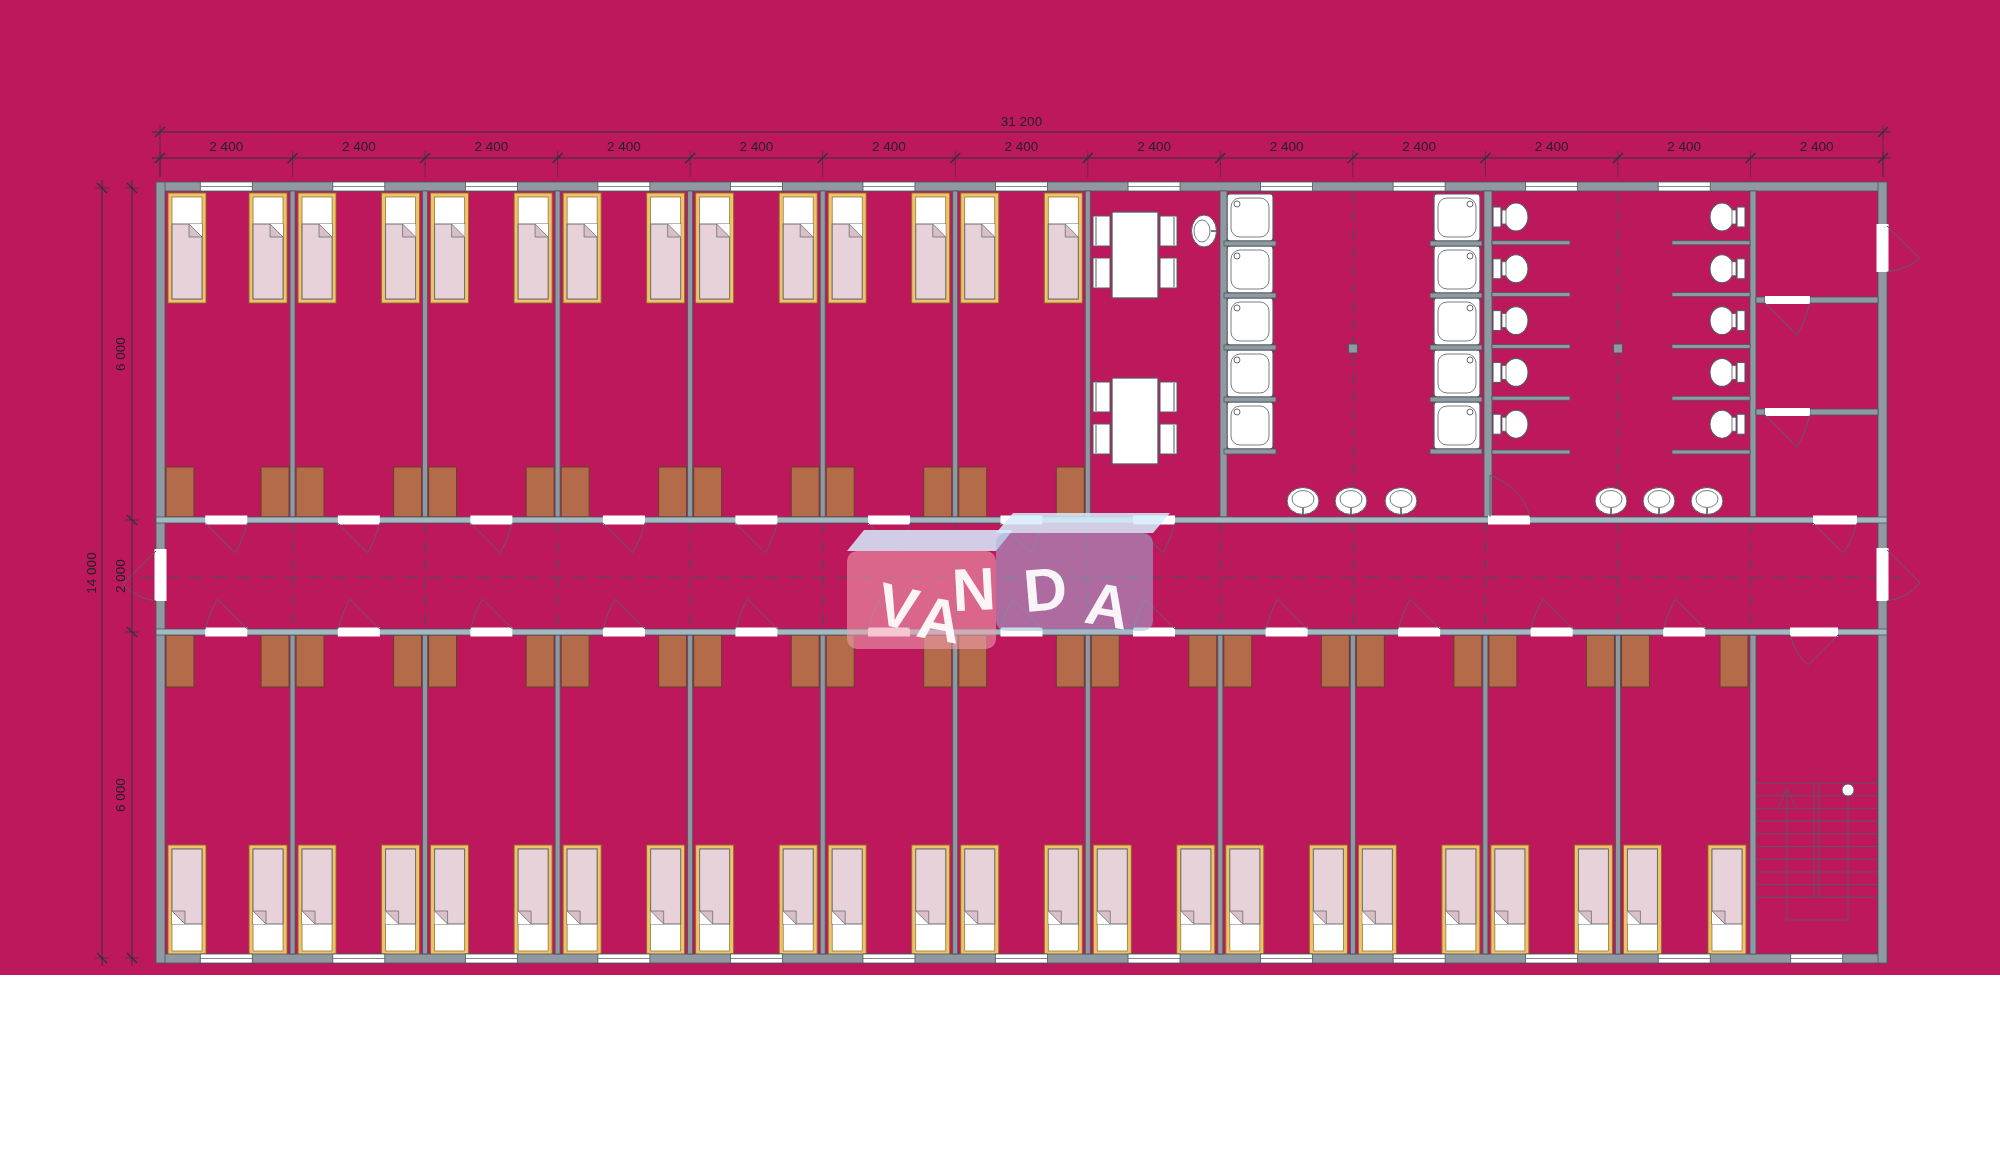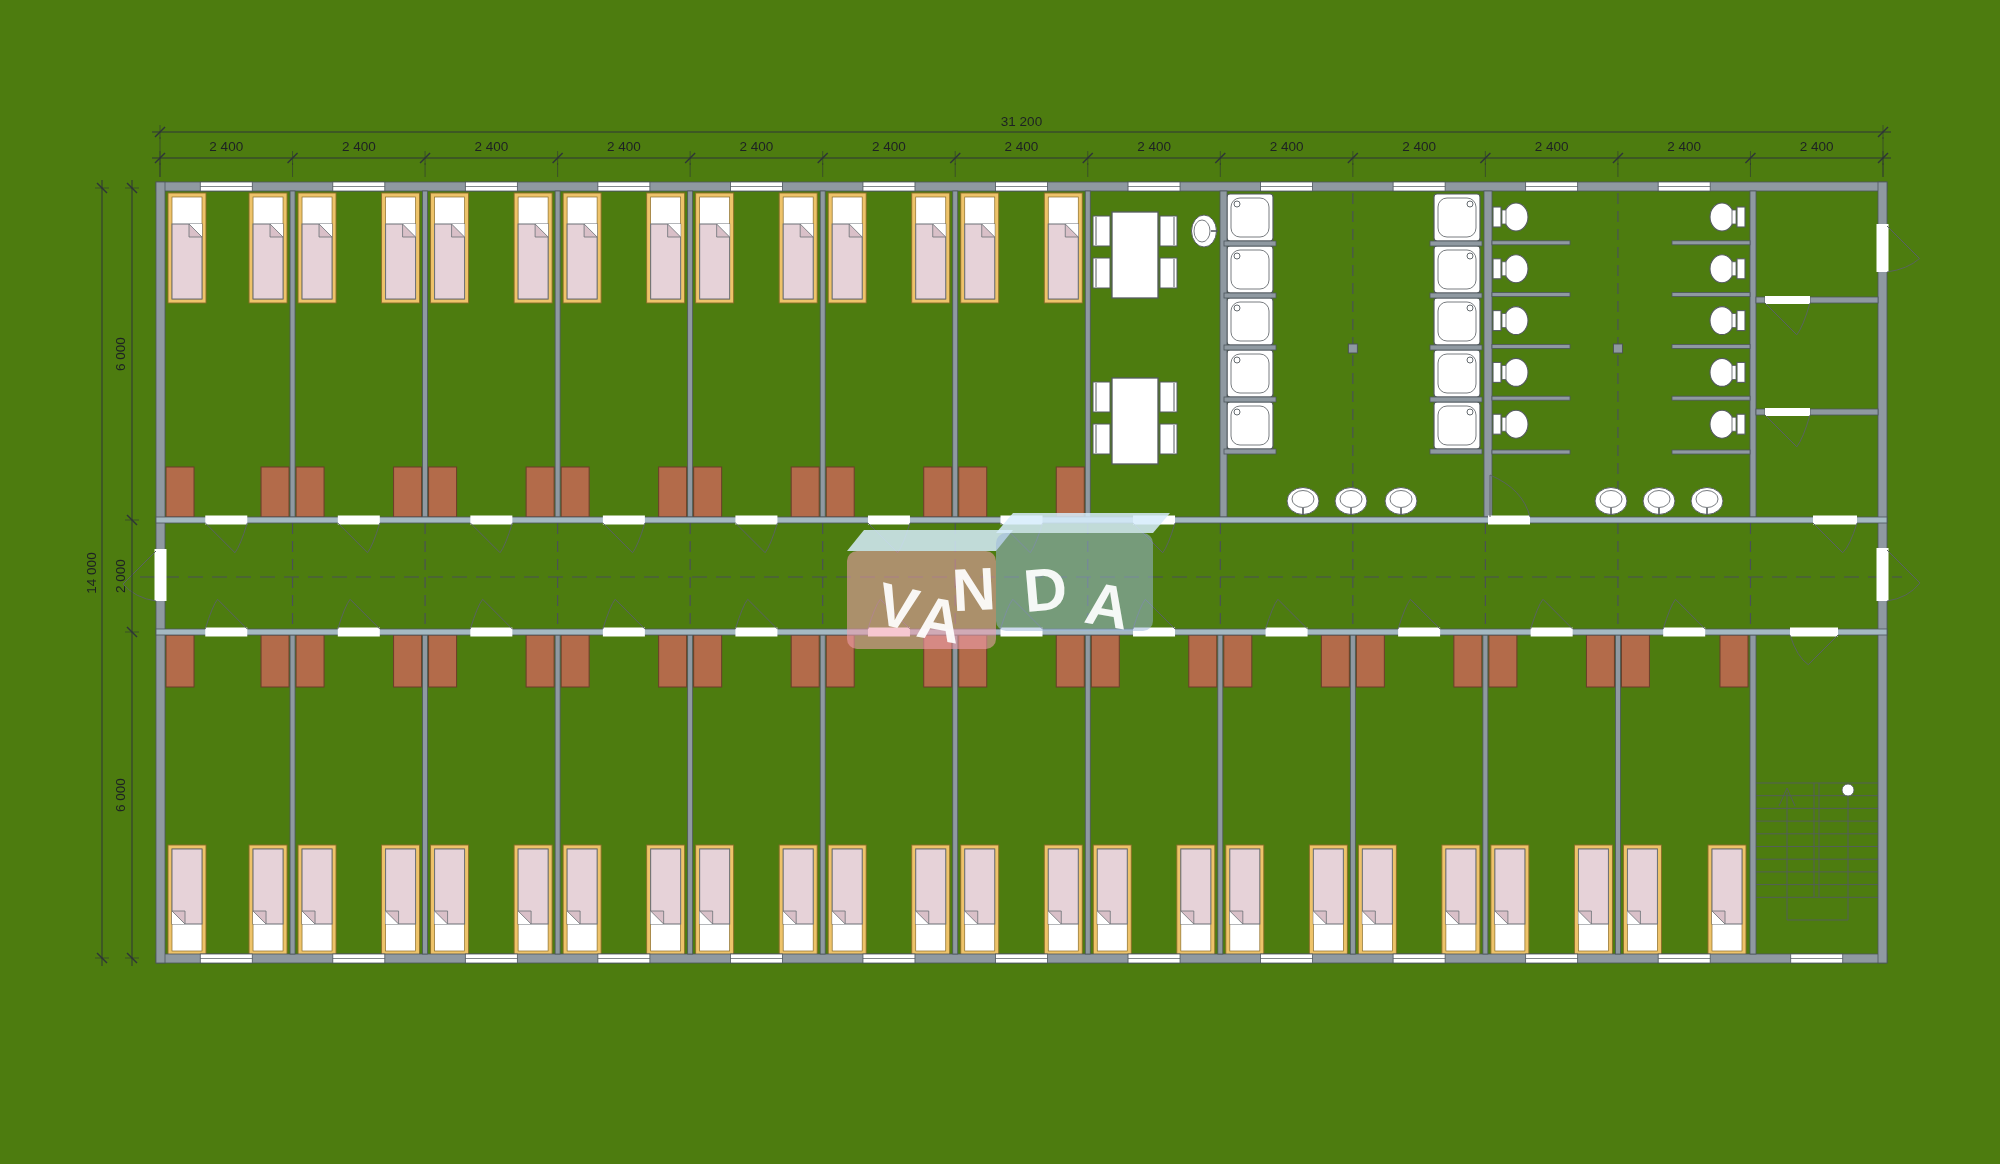--- a/index.html
+++ b/index.html
@@ -1,16 +1,16 @@
 <!DOCTYPE html>
 <html><head>
 <meta charset="utf-8">
 <style>
   html,body{margin:0;padding:0;background:#ffffff;}
-  .stage{position:relative;width:2000px;height:1164px;background:#4d7c0f;overflow:hidden;
+  .stage{position:relative;width:2000px;height:975px;background:#be185d;overflow:hidden;
          font-family:"Liberation Sans", sans-serif;text-decoration:underline;}
   svg text{font-family:"Liberation Sans", sans-serif;}
 </style>
 </head>
 <body>
 
 <div class="stage">
   <svg id="plan" width="2000" height="1164" viewBox="0 0 2000 1164">
       <g>
         <line x1="140" y1="577" x2="1902" y2="577" stroke="#4a5156" stroke-width="1.2" stroke-dasharray="15 9"></line>

